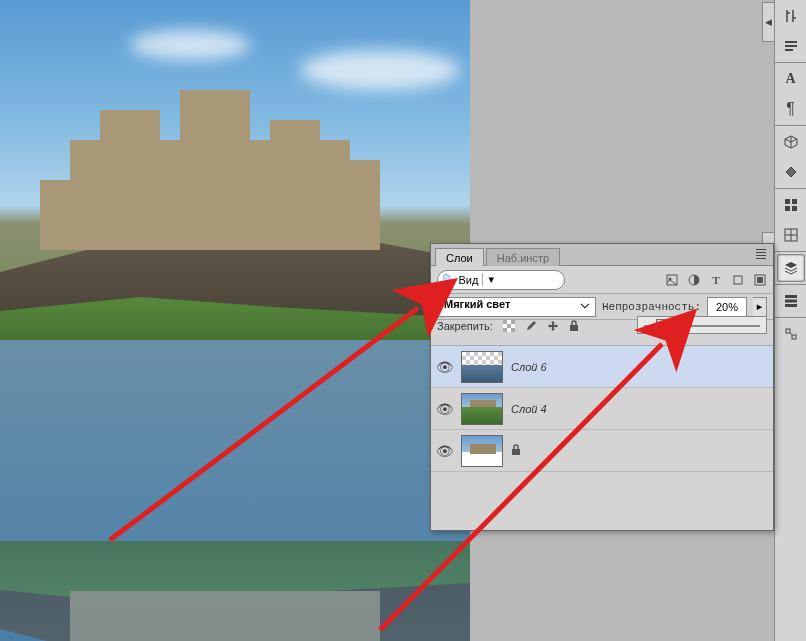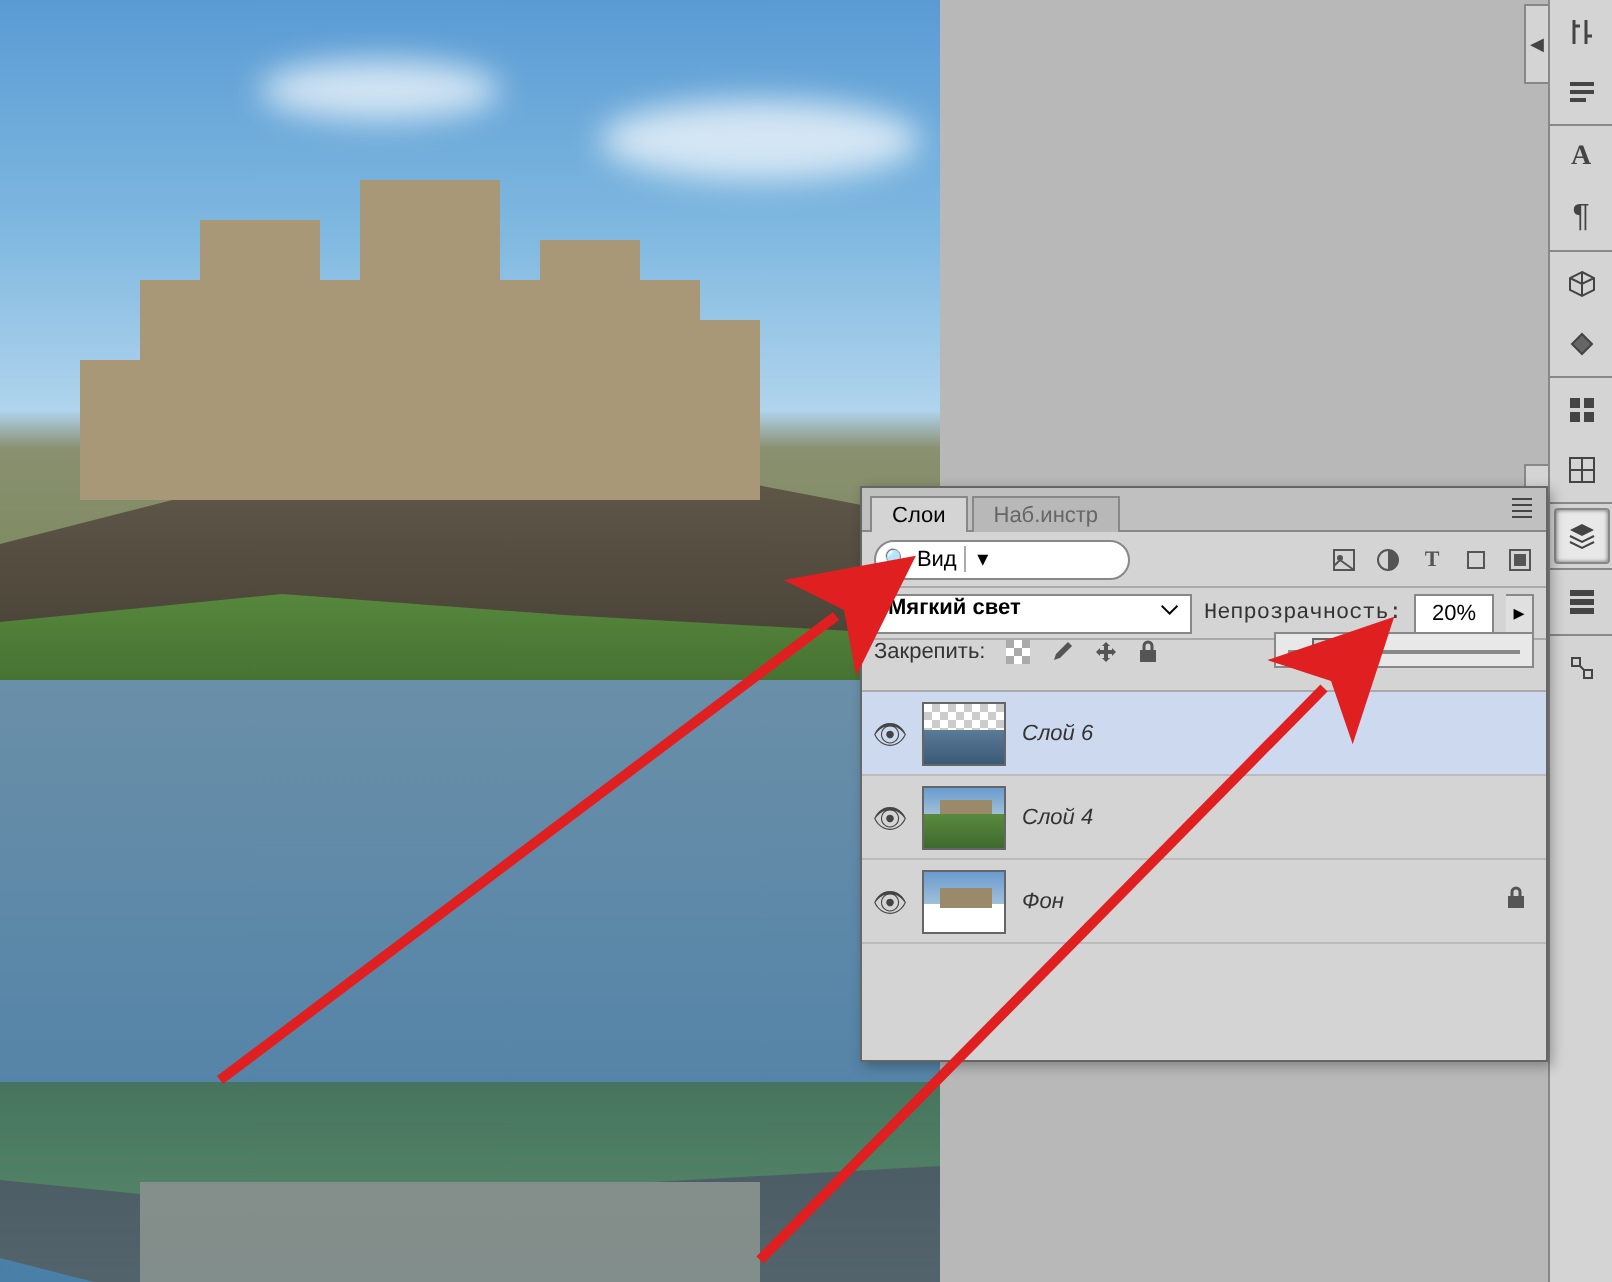--- a/index.html
+++ b/index.html
@@ -263,21 +263,20 @@
         <div style="position:absolute;left:0;bottom:0;width:100%;height:55%;background:linear-gradient(180deg,#5a8a3e,#3e6a2e);"></div>
       </div>
       <span class="layer-name">Слой 4</span>
     </div>
     <div class="layer-row">
       <span class="vis-eye">👁</span>
       <div class="layer-thumb" style="background:#fff;">
         <div style="position:absolute;left:0;top:0;width:100%;height:55%;background:linear-gradient(180deg,#6a9bd0,#a0c0d8);"></div>
         <div style="position:absolute;left:8px;top:8px;width:26px;height:10px;background:#9a8a6a;"></div>
       </div>
-      <span class="layer-name">Фон</span>
       <span class="layer-lock"><svg width="10" height="12" viewBox="0 0 10 12">
             <rect x="1" y="5" width="8" height="6" fill="#555"></rect>
             <path d="M3 5V3a2 2 0 014 0v2" stroke="#555" fill="none" stroke-width="1.5"></path>
           </svg></span>
     </div>
   </div>
 </div>
 
 <svg class="arrow" style="left:0; top:0;" width="806" height="641">
   <defs>

